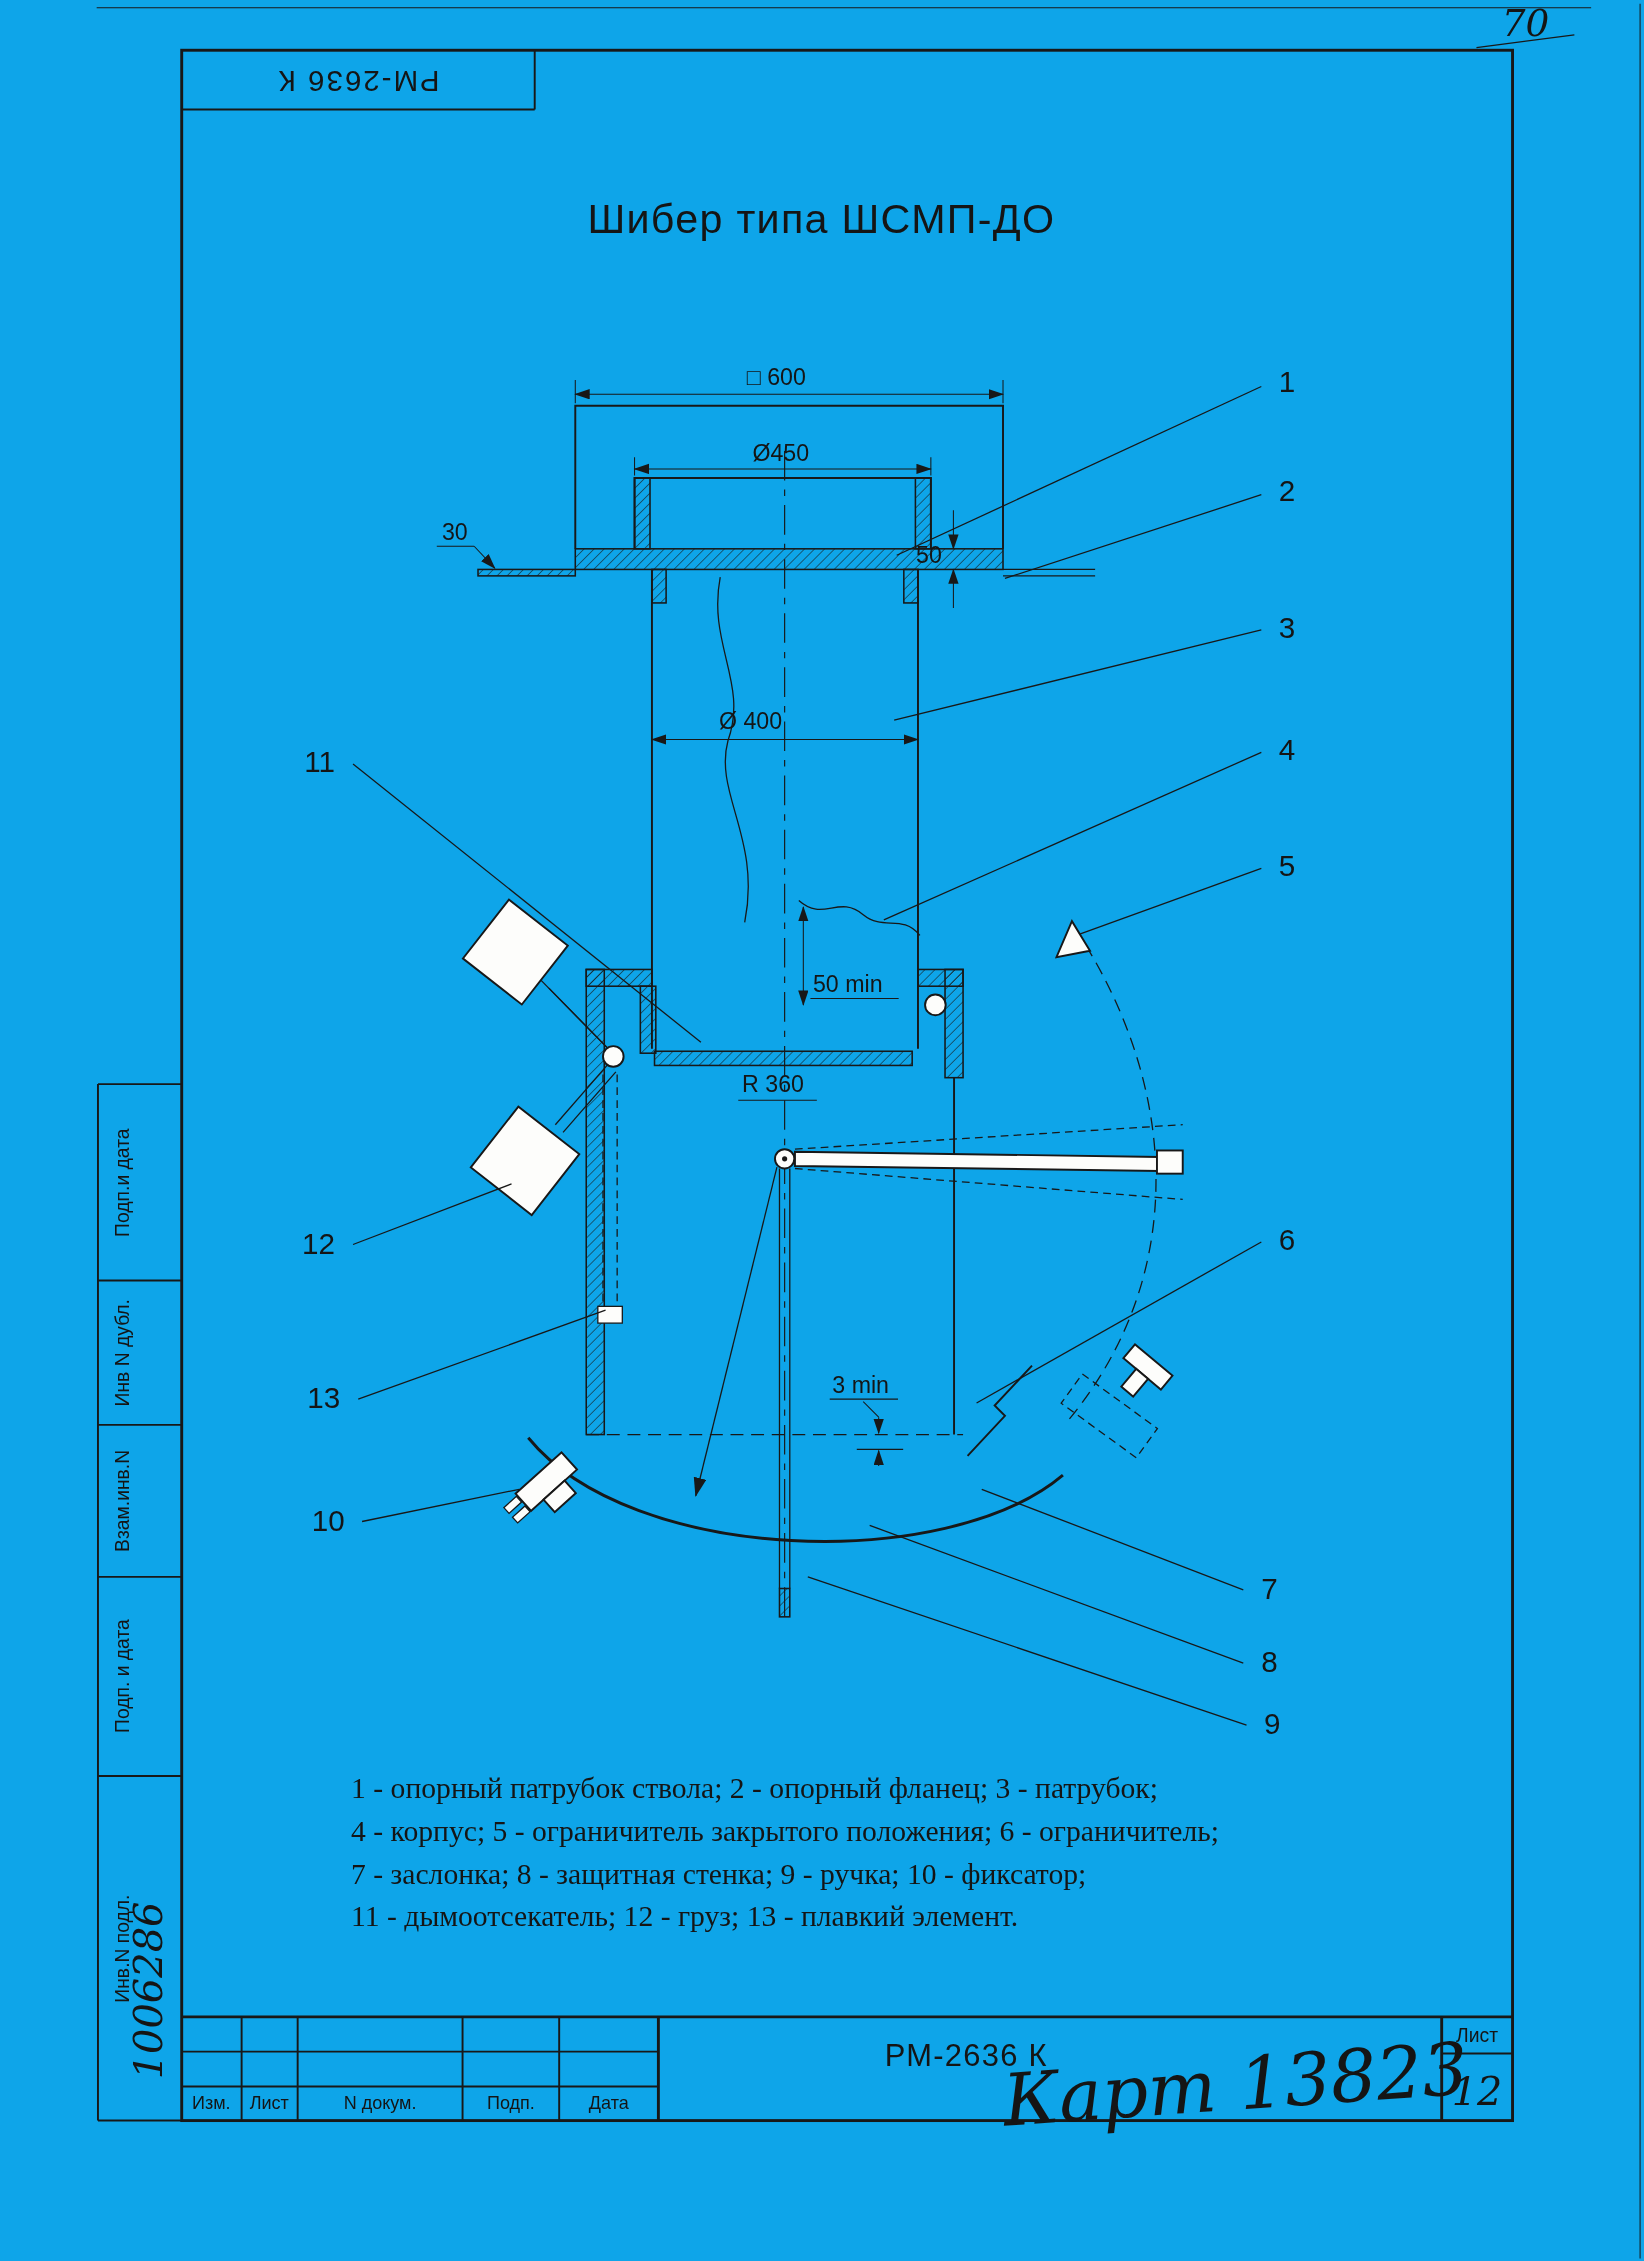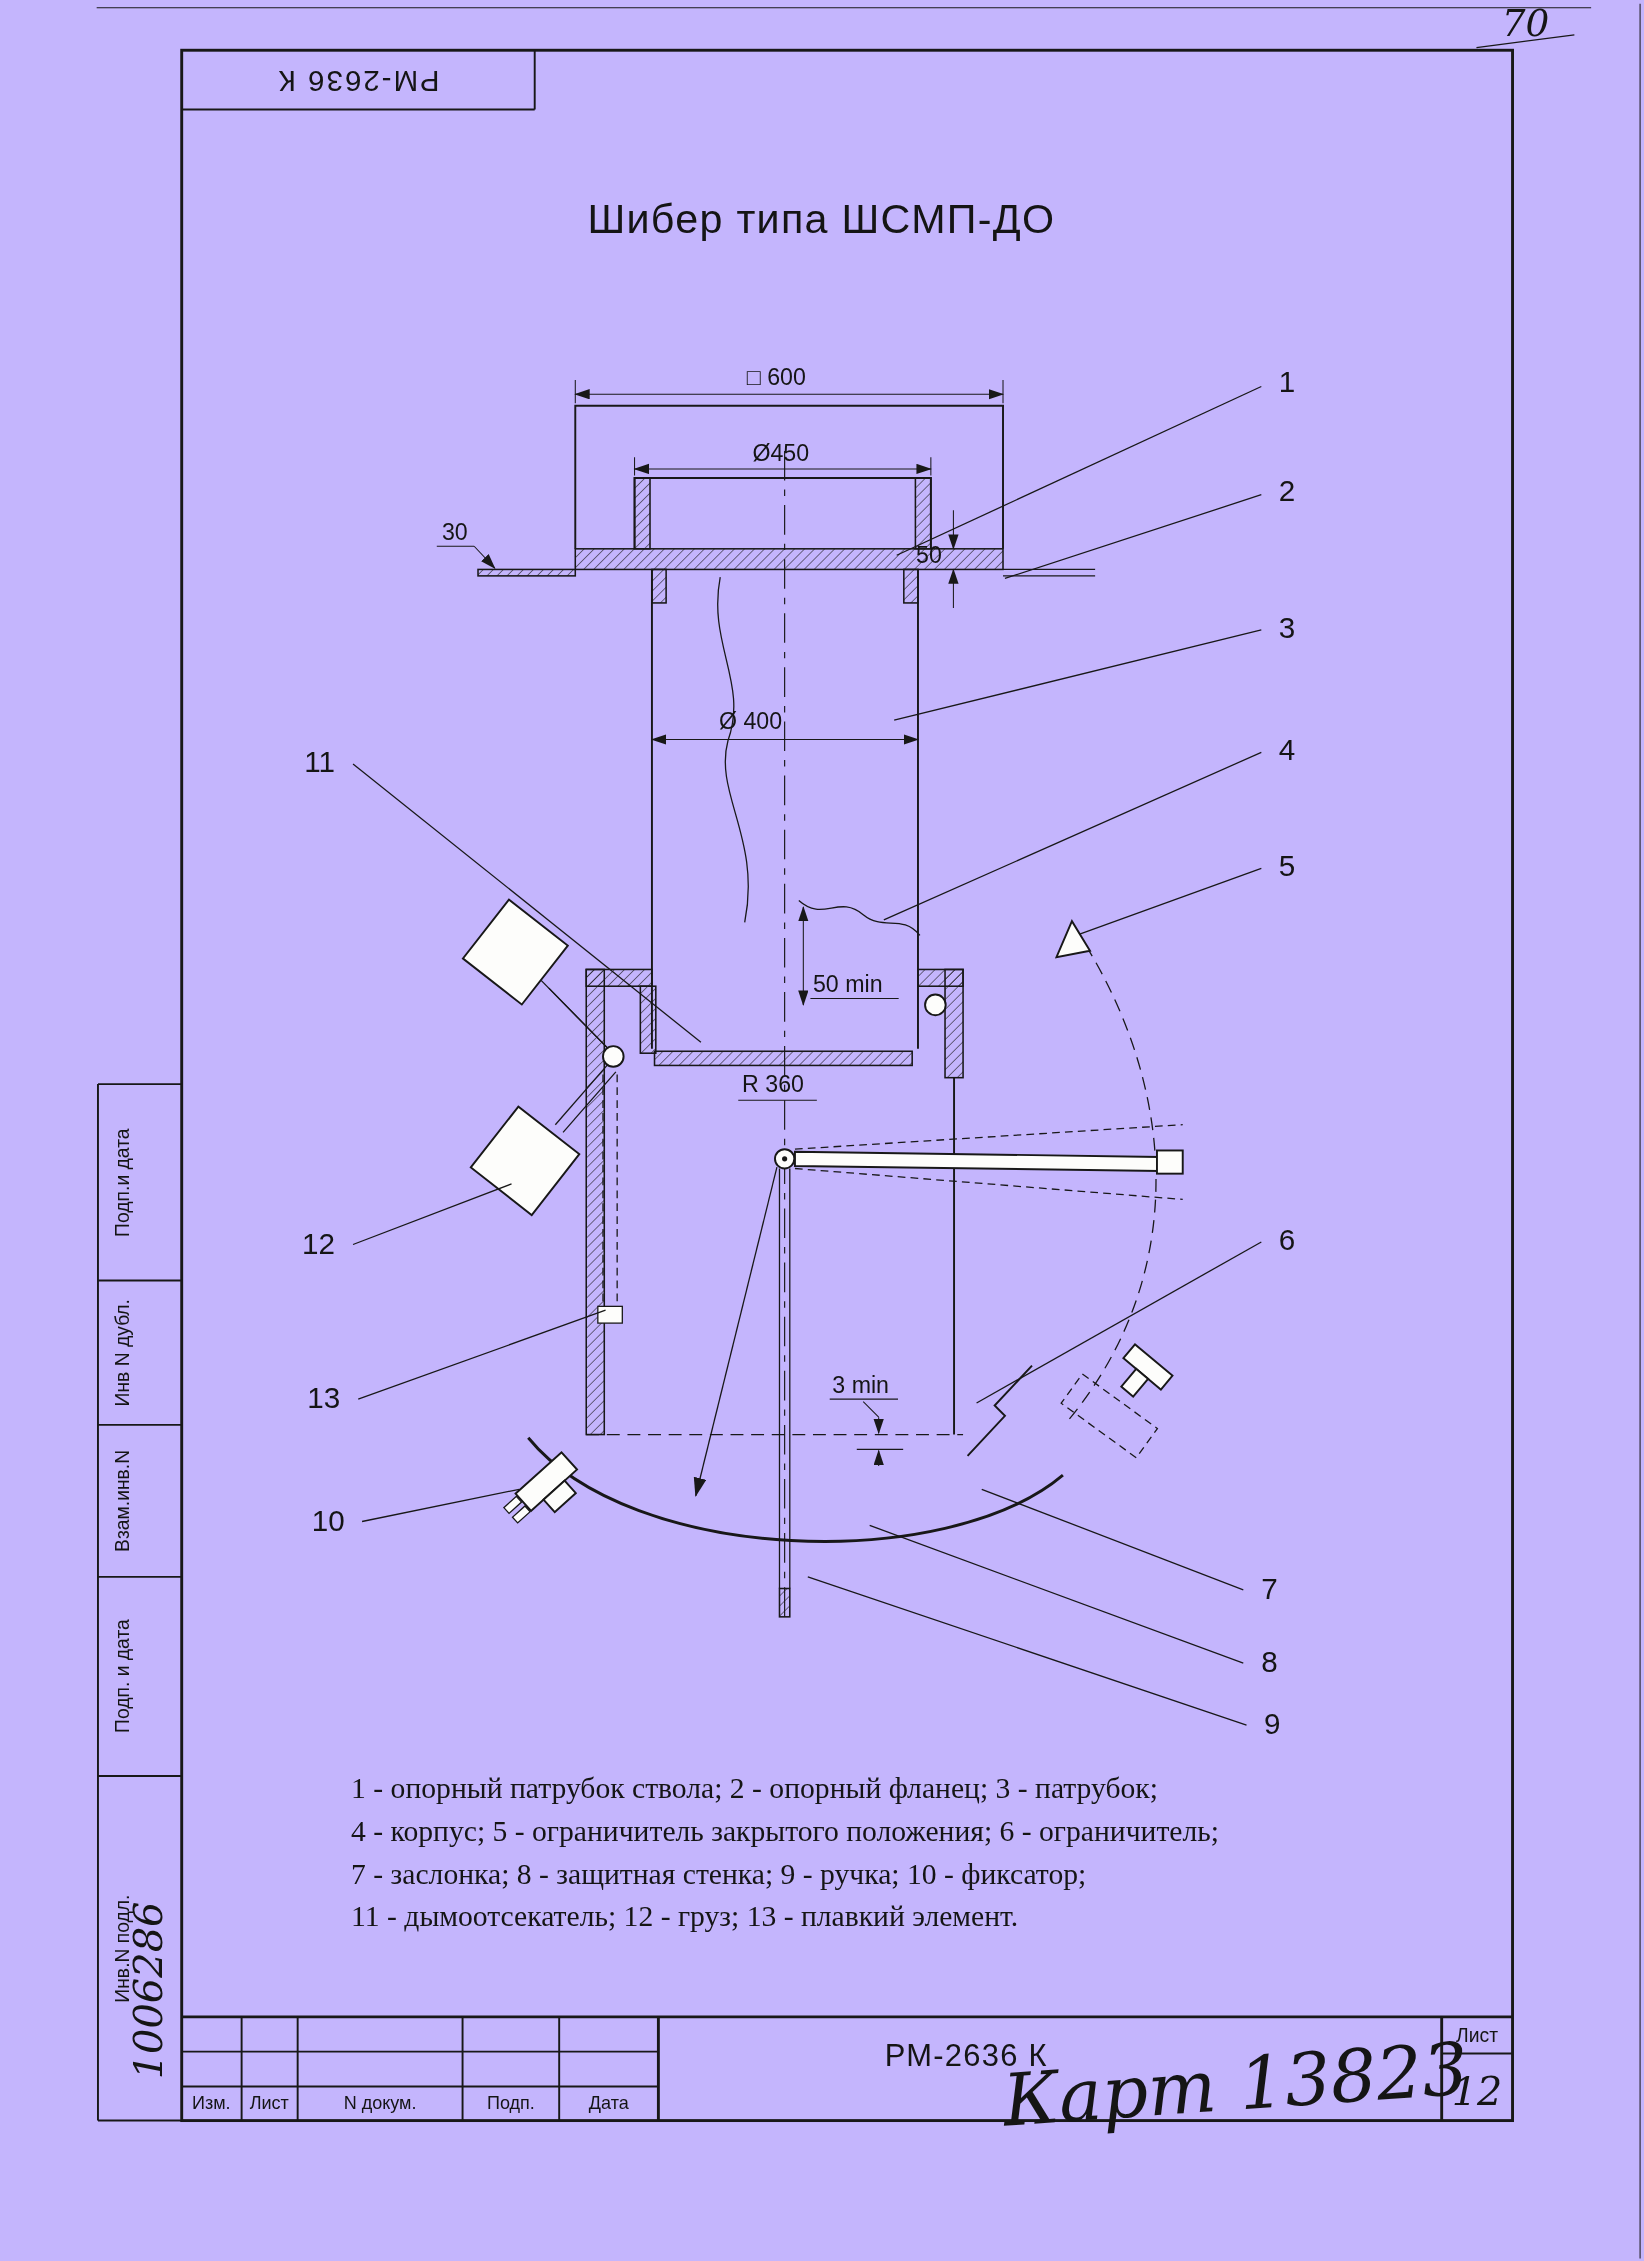--- a/index.html
+++ b/index.html
@@ -1,16 +1,16 @@
 <!DOCTYPE html>
 <html style="font-size:10.3px"><head>
 <meta charset="utf-8">
 <style>
   html,body{margin:0;padding:0;background:#e8e6e0;}
-  .page{position:relative;width:1644px;height:2261px;background:#c4b5fd;overflow:hidden;
+  .page{position:relative;width:1644px;height:2261px;background:#0ea5e9;overflow:hidden;
         font-family:"Liberation Sans",sans-serif;}
   svg{position:absolute;left:0;top:0;}
   svg text{fill:#151515;font-family:"Liberation Sans",sans-serif;}
   .ln{stroke:#181818;fill:none;}
   .thick{stroke-width:4.5;}
   .med{stroke-width:3;}
   .thin{stroke-width:2;}
   .hair{stroke-width:1.6;}
   .dash{stroke-dasharray:20 12;}
   .dashsm{stroke-dasharray:12 8;}

